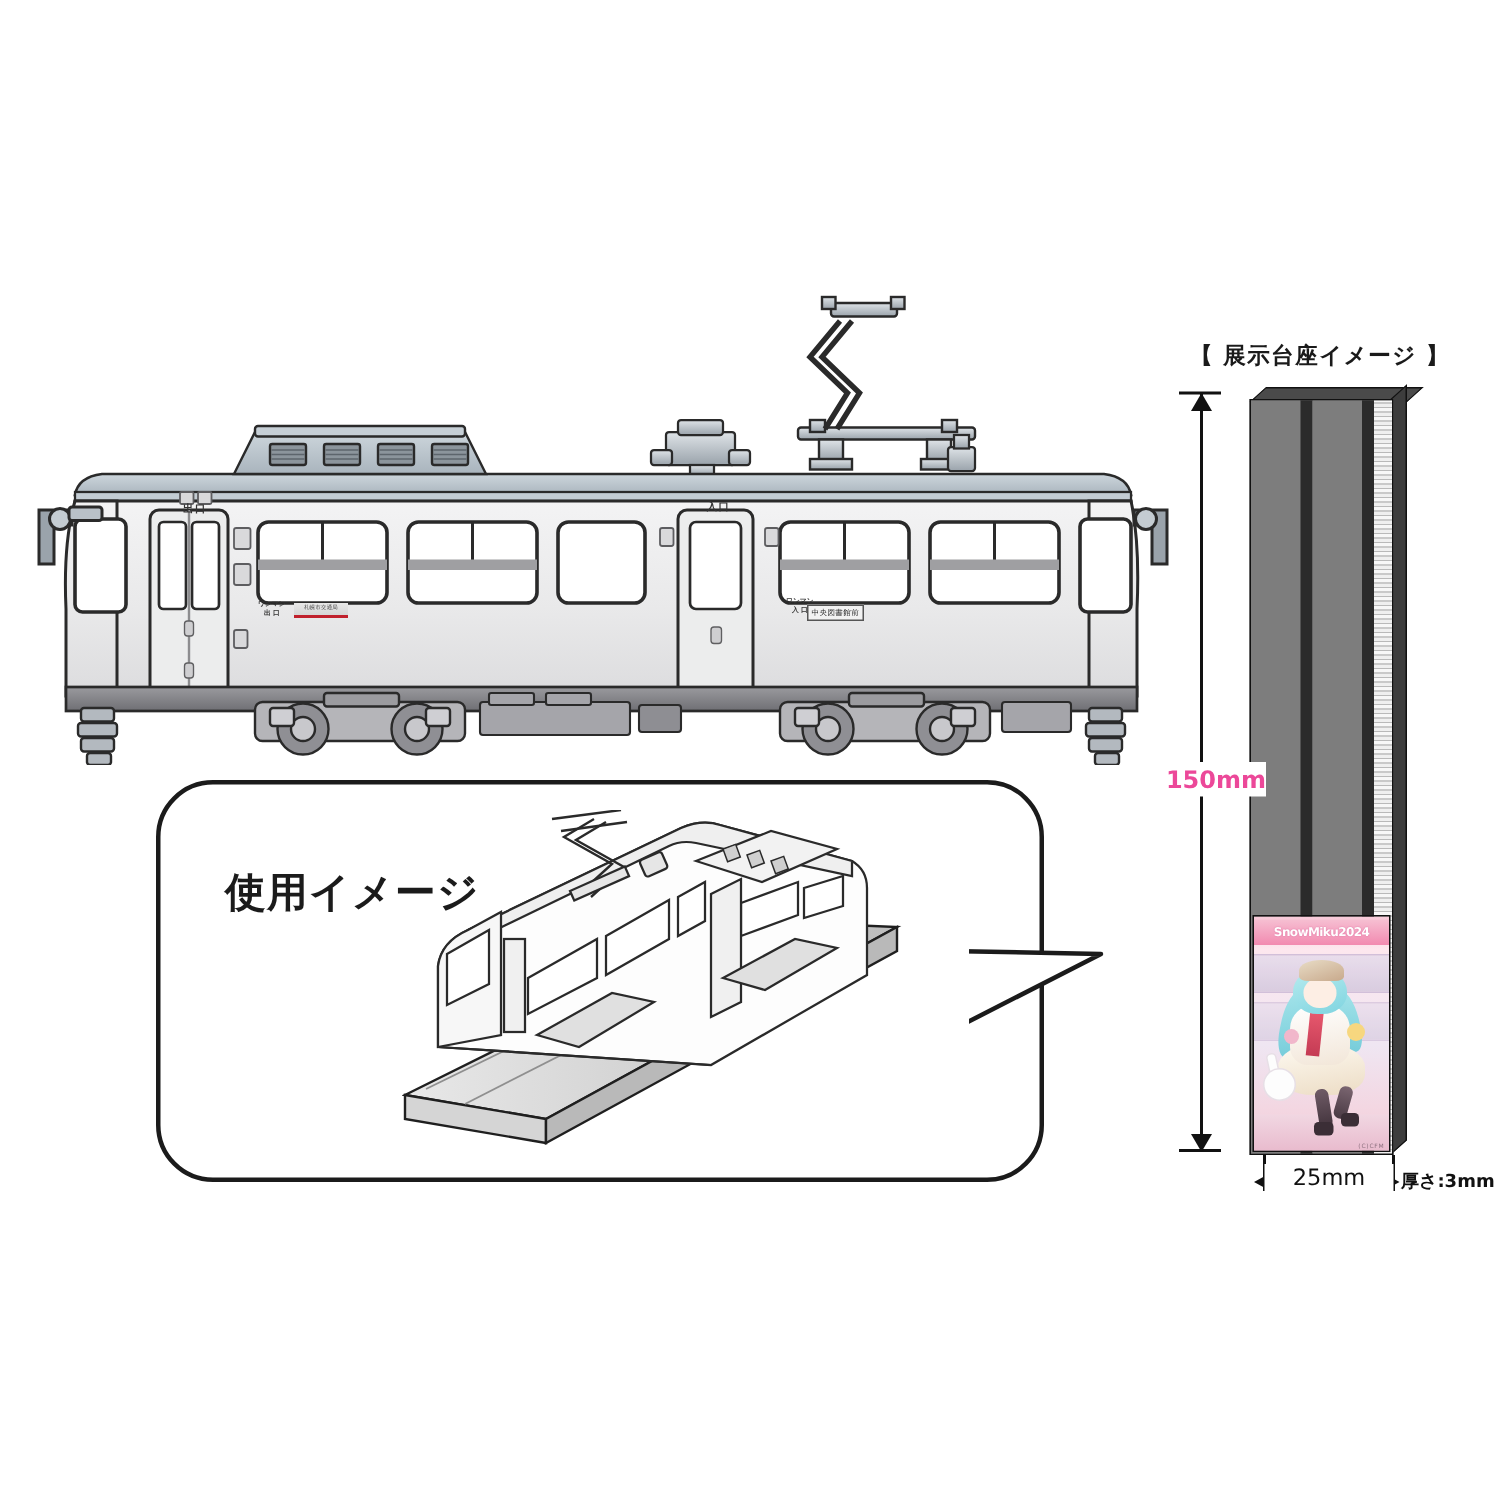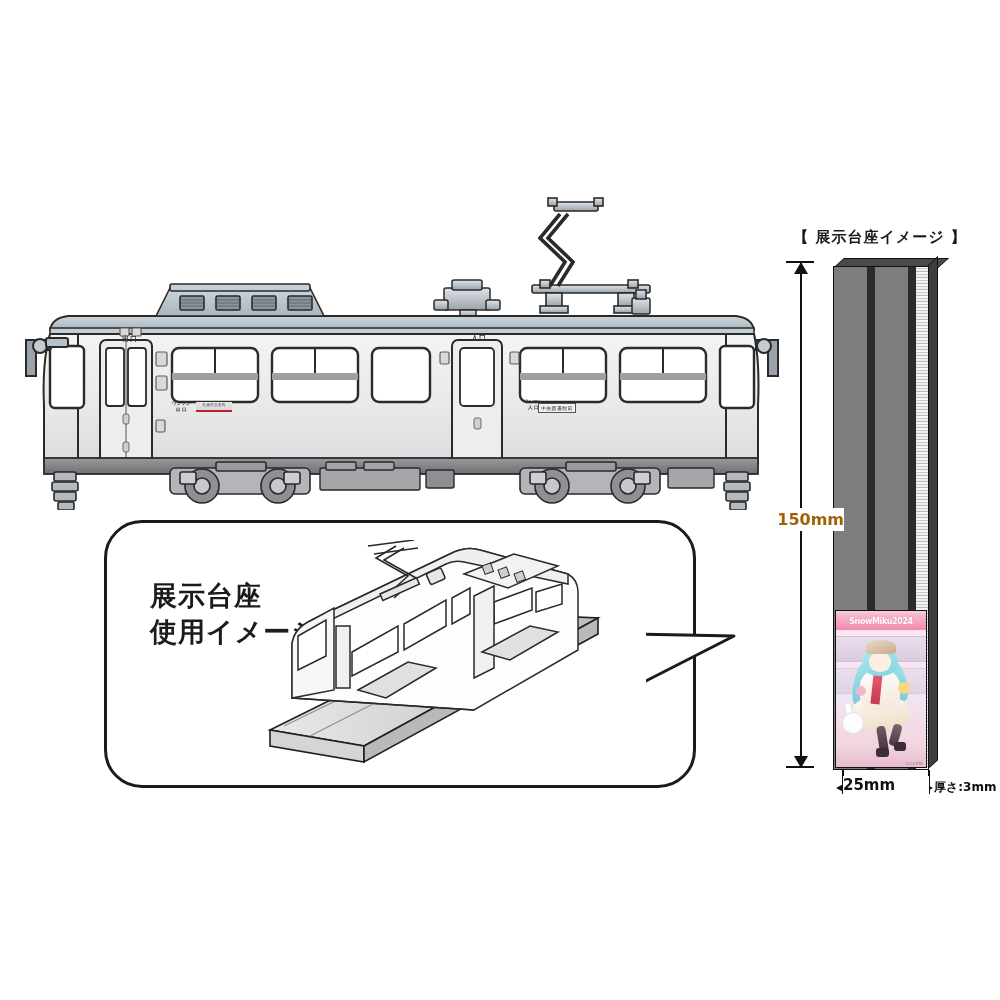--- a/index.html
+++ b/index.html
@@ -139,39 +139,39 @@
   }
   .dim-v-arrow-dn{
     left:794px;top:756px;width:0;height:0;
     border-left:7px solid transparent;border-right:7px solid transparent;
     border-top:12px solid #111;
   }
   .tick-top{left:786px;top:261px;width:28px;height:2px;background:#111;}
   .tick-bot{left:786px;top:766px;width:28px;height:2px;background:#111;}
   .dim-v-label{
     left:760px;top:508px;width:84px;text-align:right;
-    font-size:16px;font-weight:bold;color:#a16207;background:#fff;padding:2px 0;
+    font-size:16px;font-weight:bold;color:#ec4899;background:#fff;padding:2px 0;
     white-space:nowrap;
   }
 
   
   .dim-h-line{left:843px;top:788px;width:86px;height:2px;background:#111;}
   .dim-h-arrow-l{
     left:836px;top:782px;width:0;height:0;
     border-top:6px solid transparent;border-bottom:6px solid transparent;
     border-right:11px solid #111;
   }
   .dim-h-arrow-r{
     left:922px;top:782px;width:0;height:0;
     border-top:6px solid transparent;border-bottom:6px solid transparent;
     border-left:11px solid #111;
   }
   .dim-h-label{
-    left:843px;top:776px;width:86px;
-    font-size:15px;font-weight:bold;color:#111;background:#fff;white-space:nowrap;
+    left:843px;top:776px;width:86px;text-align:center;
+    font-size:15px;font-weight:normal;color:#111;background:#fff;white-space:nowrap;
   }
   .tick-l{left:842px;top:770px;width:2px;height:24px;background:#111;}
   .tick-r{left:928px;top:770px;width:2px;height:24px;background:#111;}
   .thick-label{
     left:934px;top:779px;font-size:12px;font-weight:bold;color:#111;white-space:nowrap;
   }
 
   
   .inset{
     left:104px;top:520px;width:586px;height:262px;
@@ -401,21 +401,20 @@
   <div class="abs t-dest">中央図書館前</div>
 
   <div class="abs inset"></div>
 
   <svg class="abs inset-tail" width="110" height="60" viewBox="0 0 110 60">
     <path d="M2 4 L104 6 L6 56 Z" fill="#ffffff" stroke="#1b1b1b" stroke-width="3" stroke-linejoin="round"></path>
     <rect x="0" y="0" width="16" height="60" fill="#ffffff"></rect>
   </svg>
 
   <div class="abs inset-text">
-    <div>展示台座</div>
     <div>使用イメージ</div>
   </div>
 
   <svg class="abs" style="left:268px;top:540px;" width="350" height="230" viewBox="0 0 350 230">
     <defs>
       <linearGradient id="plinth" x1="0" y1="0" x2="0" y2="1">
         <stop offset="0%" stop-color="#f2f2f2"></stop>
         <stop offset="100%" stop-color="#cfcfcf"></stop>
       </linearGradient>
       <linearGradient id="ballastG" x1="0" y1="0" x2="1" y2="0">

